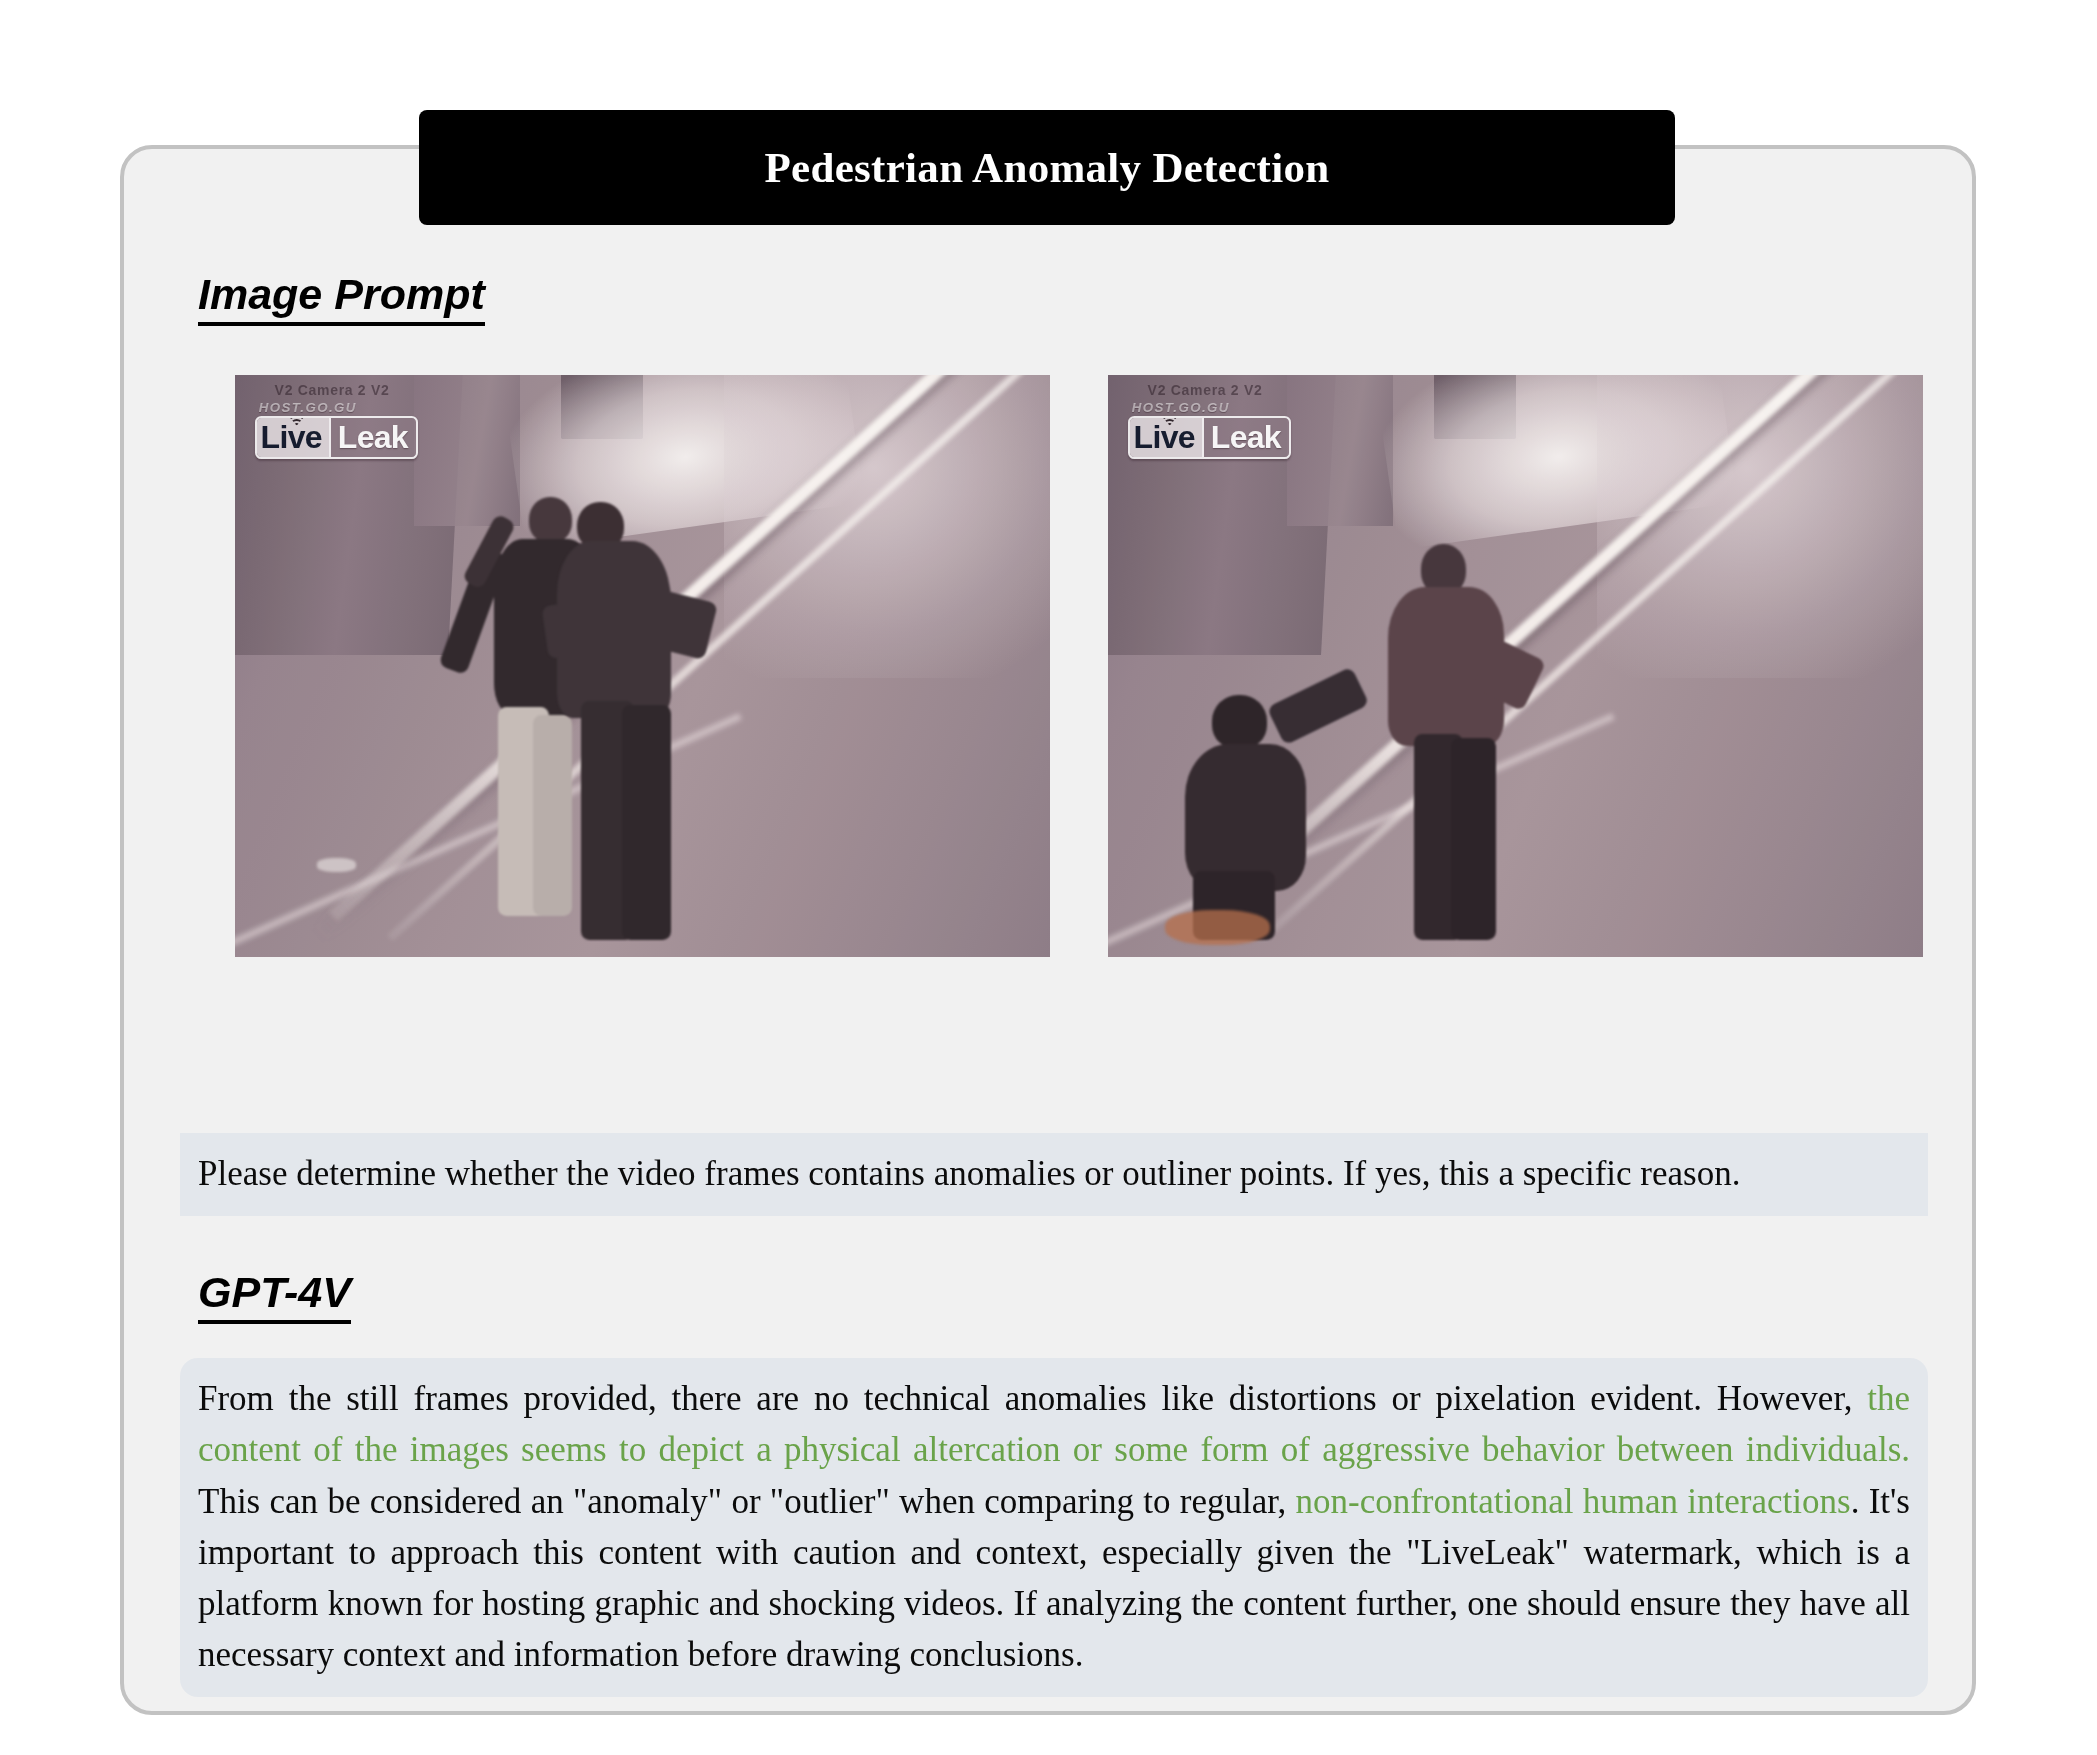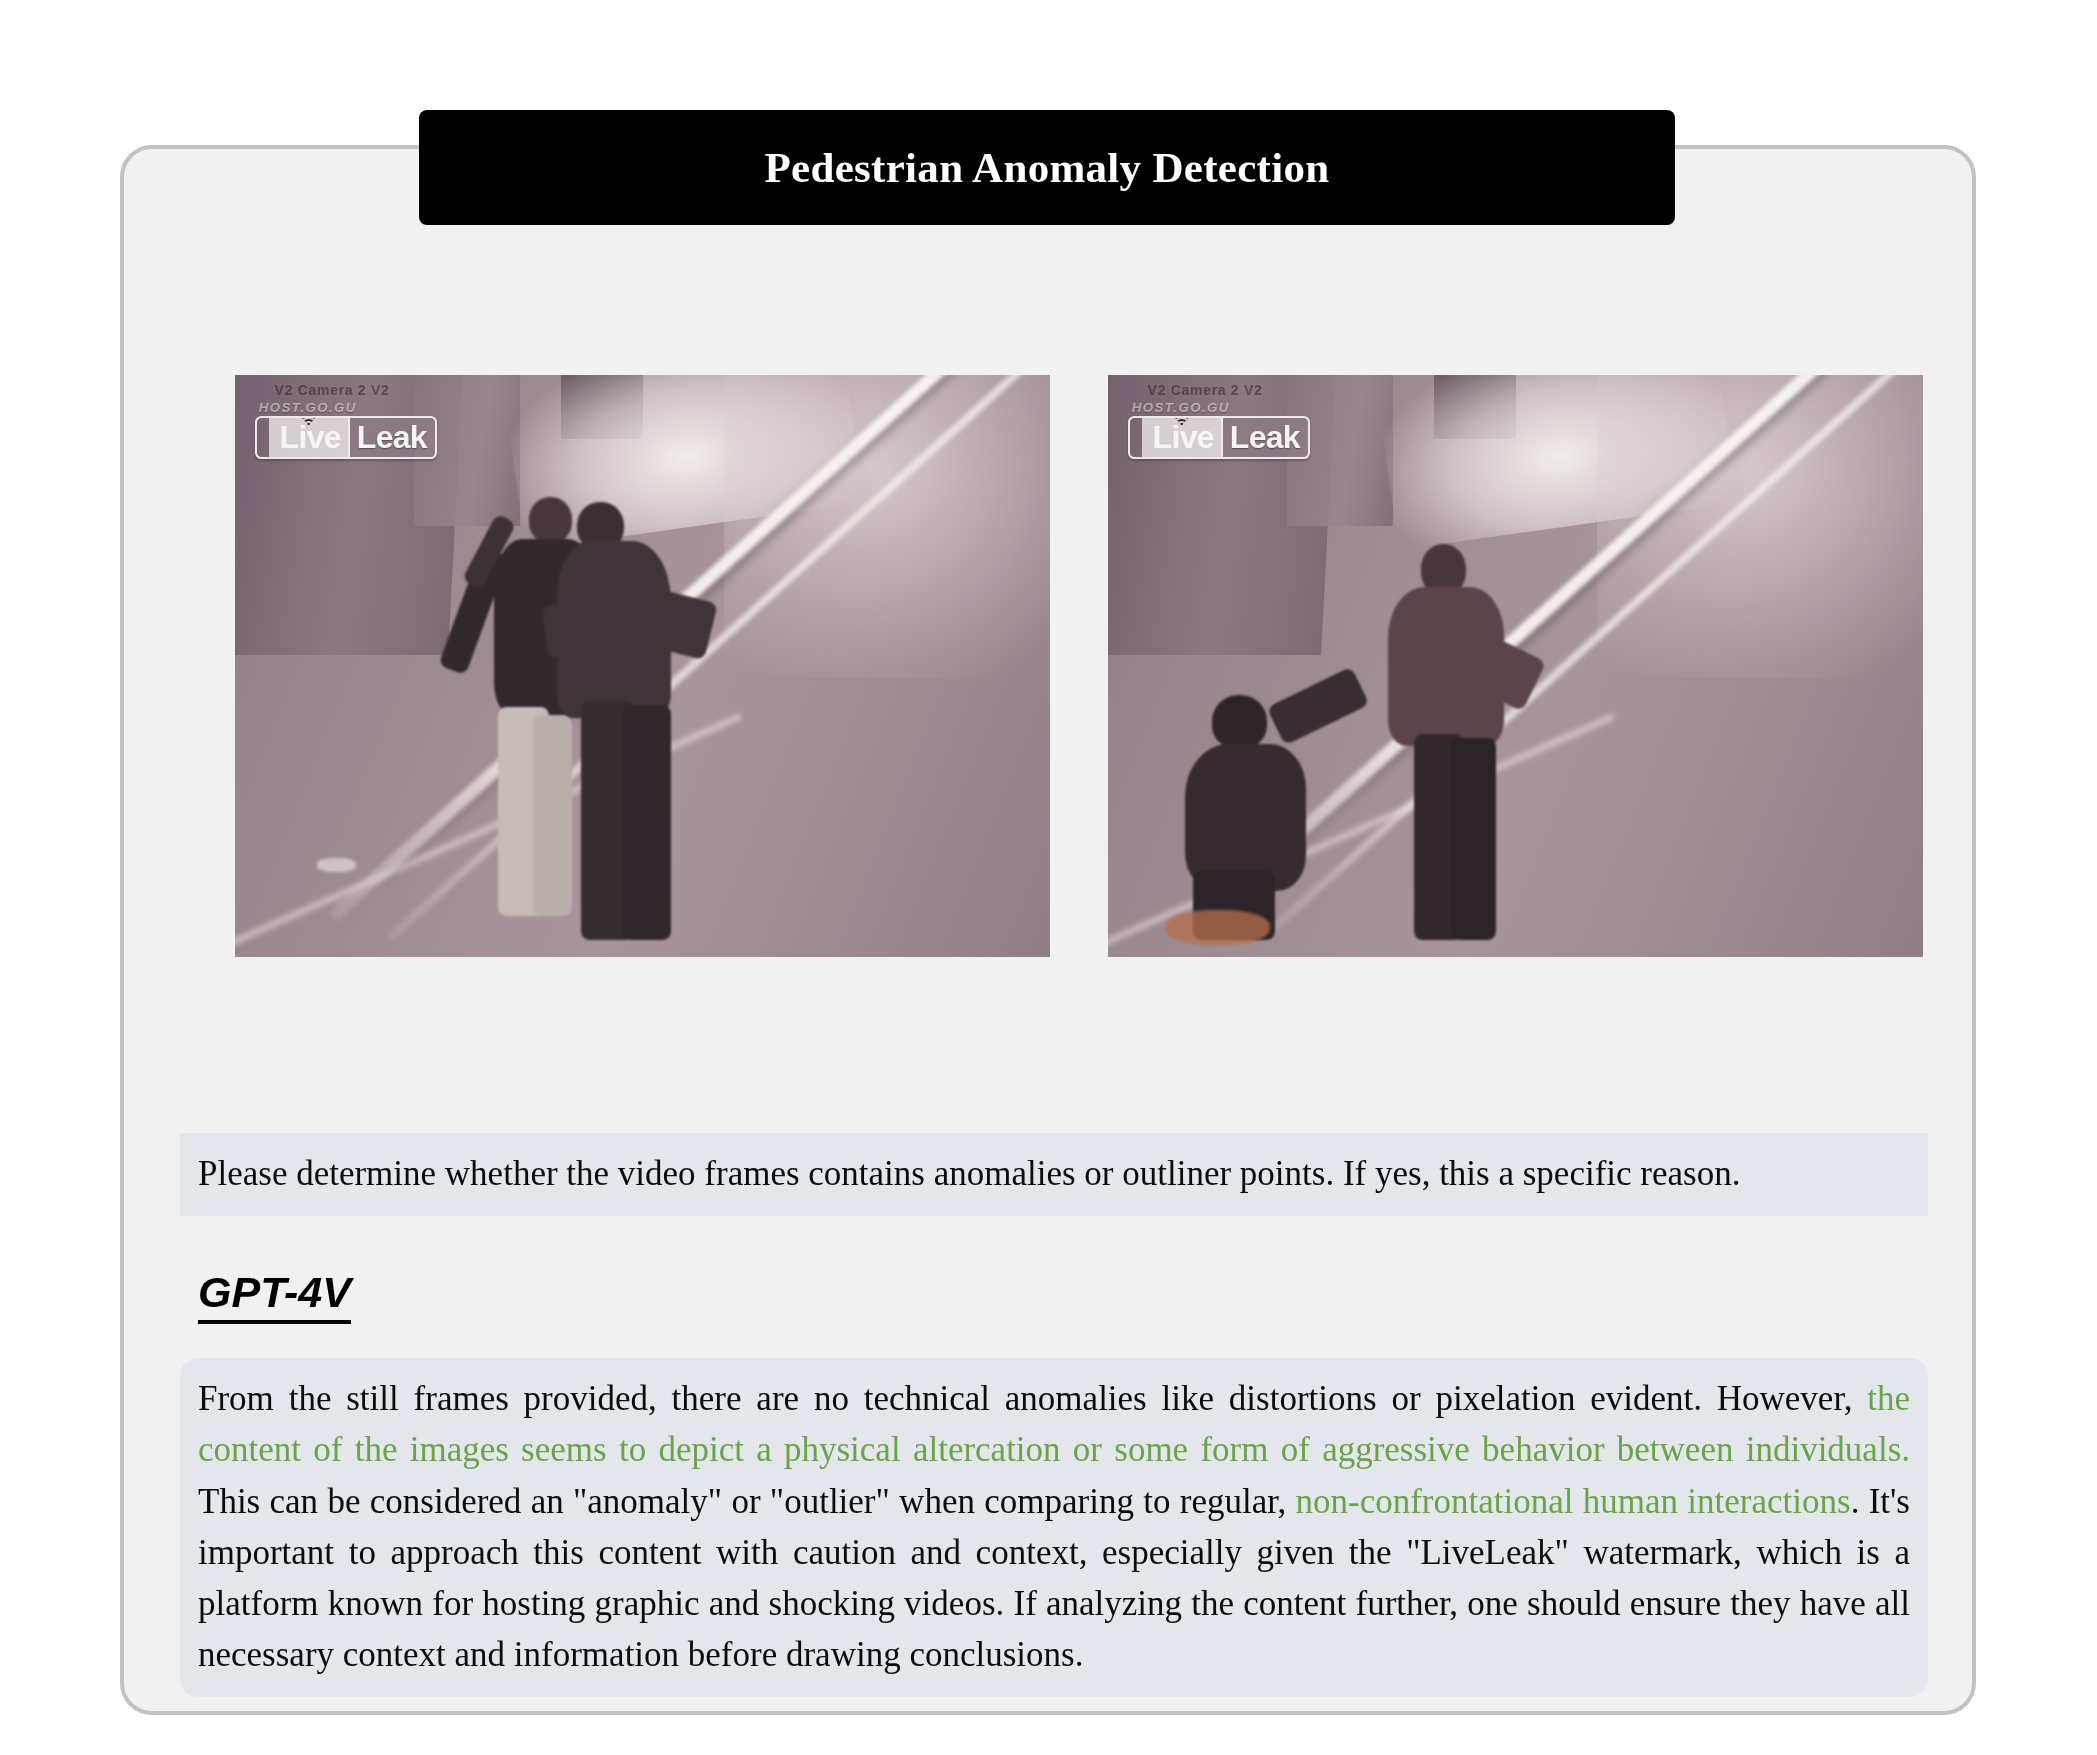--- a/index.html
+++ b/index.html
@@ -235,28 +235,27 @@
     align-items: stretch;
     border: 2.1px solid rgba(255,255,255,0.92);
     border-radius: 6.3px;
     overflow: hidden;
     box-shadow: 0 1.4px 2.1px rgba(60,40,50,0.45);
     height: 43px;
   }
   .wm-live {
     position: relative;
     background: rgba(240,236,238,0.82);
-    color: #ffffff;
+    color: #0f172a;
     font-family: "Liberation Sans", "DejaVu Sans", sans-serif;
     font-weight: bold;
     font-size: 32px;
     line-height: 39px;
-    padding: 0 7px 0 11px;
+    padding: 0 7px 0 4px;
     letter-spacing: -0.7px;
-    margin-left: 12px;
   }
   .wm-leak {
     position: relative;
     background: rgba(150,128,140,0.35);
     color: #ffffff;
     font-family: "Liberation Sans", "DejaVu Sans", sans-serif;
     font-weight: bold;
     font-size: 32px;
     line-height: 39px;
     padding: 0 8.4px 0 7px;
@@ -305,20 +304,21 @@
 <body>
 
 <div id="page">
 
   <div class="card"></div>
 
   <div class="title-banner">
     <span class="title-text">Pedestrian Anomaly Detection</span>
   </div>
 
+  <div class="section-heading" id="heading-image-prompt">Image Prompt</div>
 
   <div class="frames-row">
 
     <div class="frame frame-left">
       <div class="scene">
         <div class="ground"></div>
         <div class="wall"></div>
         <div class="wall2"></div>
         <div class="doorway"></div>
         <div class="haze-top"></div>

